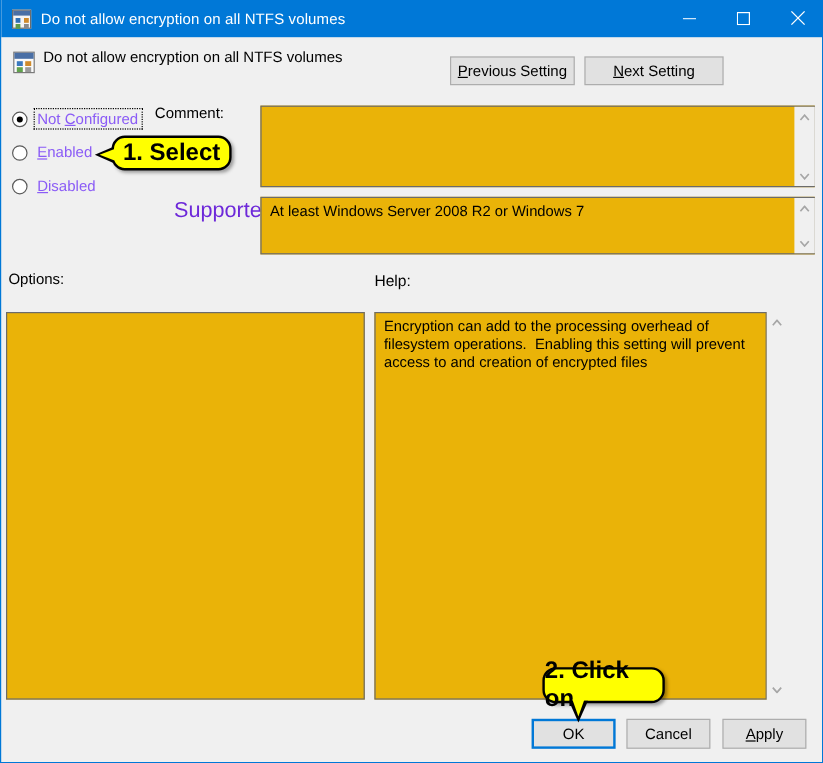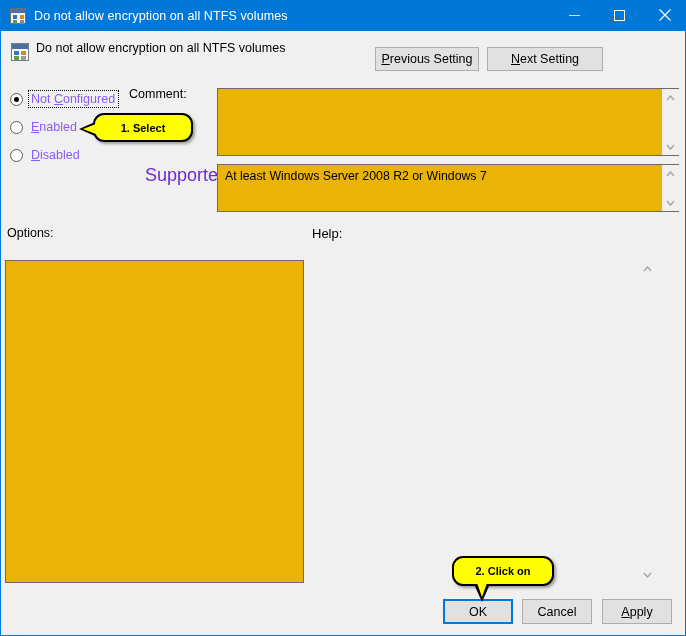--- a/index.html
+++ b/index.html
@@ -203,21 +203,21 @@
     white-space: nowrap;
   }
   
   .callout {
     position: absolute;
     background: #ffff00;
     border: 2px solid #000000;
     border-radius: 11px;
     color: #000000;
     font-weight: bold;
-    font-size: 11px;
+    font-size: 20px;
     display: flex; align-items: center; justify-content: center;
     box-shadow: 2px 2px 3px rgba(0,0,0,0.35);
   }
   #callout-select { left: 92px; top: 113px; width: 100px; height: 29px; }
   #callout-select .tail-out {
     position: absolute; left: -16px; top: 7px;
     width: 0; height: 0;
     border-top: 7px solid transparent;
     border-bottom: 7px solid transparent;
     border-right: 16px solid #000000;
@@ -334,20 +334,23 @@
     </div>
   </div>
 
 
   <div id="options-label">Options:</div>
   <div class="tbox" id="options-box">
     <div class="tbox-text"></div>
   </div>
 
   <div id="help-label">Help:</div>
+  <div class="tbox" id="help-box">
+    <div class="tbox-text">Encryption can add to the processing overhead of filesystem operations.  Enabling this setting will prevent access to and creation of encrypted files</div>
+  </div>
   <div class="vscroll" id="help-scroll">
     <div class="sc-arrow sc-up">
       <svg width="9" height="6" viewBox="0 0 9 6">
           <path d="M1 5 L4.5 1 L8 5" fill="none" stroke="#a6a6a6" stroke-width="1.4"></path>
         </svg>
     </div>
     <div class="sc-arrow sc-dn">
       <svg width="9" height="6" viewBox="0 0 9 6">
           <path d="M1 1 L4.5 5 L8 1" fill="none" stroke="#a6a6a6" stroke-width="1.4"></path>
         </svg>

